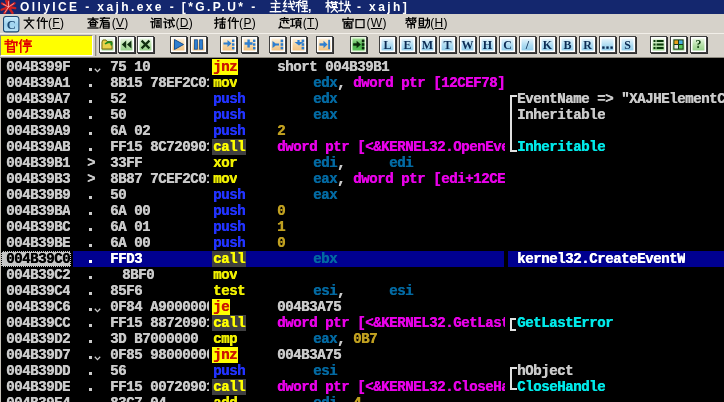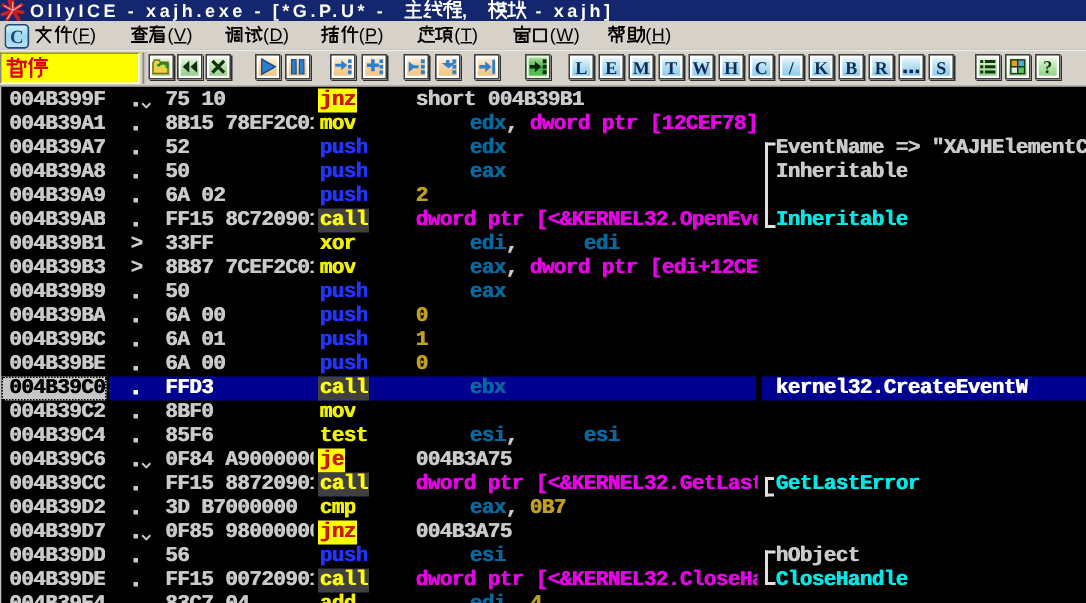--- a/index.html
+++ b/index.html
@@ -426,21 +426,21 @@
 <div class="row" style="top:49px"><s class="addr">004B39A8</s><b class="dot"></b><s class="hx" style="left:109px">50</s><s class="mn pu" style="left:212px">push</s><s class="op" style="left:276px;width:228px"><i class="g">eax</i></s><s class="cm" style="left:516px"><i class="w">Inheritable</i></s></div>
 <div class="row" style="top:65px"><s class="addr">004B39A9</s><b class="dot"></b><s class="hx" style="left:109px">6A 02</s><s class="mn pu" style="left:212px">push</s><s class="op" style="left:276px;width:228px"><i class="y">2</i></s></div>
 <div class="row" style="top:81px"><s class="addr">004B39AB</s><b class="dot"></b><s class="hx" style="left:109px;width:99px">FF15 8C720901</s><s class="mn call" style="left:212px">call</s><s class="op" style="left:276px;width:228px"><i class="m">dword ptr [&lt;&amp;KERNEL32.OpenEven</i></s><s class="cm" style="left:516px"><i class="c">Inheritable</i></s></div>
 <div class="row" style="top:97px"><s class="addr">004B39B1</s><s class="info" style="left:86px">&gt;</s><s class="hx" style="left:109px">33FF</s><s class="mn mn" style="left:212px">xor</s><s class="op" style="left:276px;width:228px"><i class="g">edi</i><i class="w">, </i><i class="g">edi</i></s></div>
 <div class="row" style="top:113px"><s class="addr">004B39B3</s><s class="info" style="left:86px">&gt;</s><s class="hx" style="left:109px;width:99px">8B87 7CEF2C01</s><s class="mn mn" style="left:212px">mov</s><s class="op" style="left:276px;width:228px"><i class="g">eax</i><i class="w">, </i><i class="m">dword ptr [edi+12CEF7C]</i></s></div>
 <div class="row" style="top:129px"><s class="addr">004B39B9</s><b class="dot"></b><s class="hx" style="left:109px">50</s><s class="mn pu" style="left:212px">push</s><s class="op" style="left:276px;width:228px"><i class="g">eax</i></s></div>
 <div class="row" style="top:145px"><s class="addr">004B39BA</s><b class="dot"></b><s class="hx" style="left:109px">6A 00</s><s class="mn pu" style="left:212px">push</s><s class="op" style="left:276px;width:228px"><i class="y">0</i></s></div>
 <div class="row" style="top:161px"><s class="addr">004B39BC</s><b class="dot"></b><s class="hx" style="left:109px">6A 01</s><s class="mn pu" style="left:212px">push</s><s class="op" style="left:276px;width:228px"><i class="y">1</i></s></div>
 <div class="row" style="top:177px"><s class="addr">004B39BE</s><b class="dot"></b><s class="hx" style="left:109px">6A 00</s><s class="mn pu" style="left:212px">push</s><s class="op" style="left:276px;width:228px"><i class="y">0</i></s></div>
 <div class="row sel" style="top:193px"><b class="selbar"></b><b class="seladdr"></b><s class="addr selA">004B39C0</s><b class="dot"></b><s class="hx selW" style="left:109px">FFD3</s><s class="mn call" style="left:212px">call</s><s class="op" style="left:276px;width:228px"><i class="g">ebx</i></s><b class="selcmt"></b><s class="cm" style="left:516px"><i class="sw">kernel32.CreateEventW</i></s></div>
-<div class="row" style="top:209px"><s class="addr">004B39C2</s><b class="dot"></b><s class="hx" style="left:109px">8BF0</s><s class="mn mn" style="left:212px">mov</s></div>
+<div class="row" style="top:209px"><s class="addr">004B39C2</s><b class="dot"></b><s class="hx" style="left:121px">8BF0</s><s class="mn mn" style="left:212px">mov</s></div>
 <div class="row" style="top:225px"><s class="addr">004B39C4</s><b class="dot"></b><s class="hx" style="left:109px">85F6</s><s class="mn mn" style="left:212px">test</s><s class="op" style="left:276px;width:228px"><i class="g">esi</i><i class="w">, </i><i class="g">esi</i></s></div>
 <div class="row" style="top:241px"><s class="addr">004B39C6</s><b class="dot"></b><svg class="vee" width="7" height="5" viewBox="0 0 7 5">
           <path d="M.8 .8 L3.5 3.6 L6.2 .8" fill="none" stroke="#cacaca" stroke-width="1.3"></path>
         </svg><s class="hx" style="left:109px;width:99px">0F84 A9000000</s><s class="mn jmp" style="left:212px">je</s><s class="op" style="left:276px;width:228px"><i class="w">004B3A75</i></s></div>
 <div class="row" style="top:257px"><s class="addr">004B39CC</s><b class="dot"></b><s class="hx" style="left:109px;width:99px">FF15 88720901</s><s class="mn call" style="left:212px">call</s><s class="op" style="left:276px;width:228px"><i class="m">dword ptr [&lt;&amp;KERNEL32.GetLastE</i></s><s class="cm" style="left:516px"><i class="c">GetLastError</i></s></div>
 <div class="row" style="top:273px"><s class="addr">004B39D2</s><b class="dot"></b><s class="hx" style="left:109px">3D B7000000</s><s class="mn mn" style="left:212px">cmp</s><s class="op" style="left:276px;width:228px"><i class="g">eax</i><i class="w">, </i><i class="y">0B7</i></s></div>
 <div class="row" style="top:289px"><s class="addr">004B39D7</s><b class="dot"></b><svg class="vee" width="7" height="5" viewBox="0 0 7 5">
           <path d="M.8 .8 L3.5 3.6 L6.2 .8" fill="none" stroke="#cacaca" stroke-width="1.3"></path>
         </svg><s class="hx" style="left:109px;width:99px">0F85 98000000</s><s class="mn jmp" style="left:212px">jnz</s><s class="op" style="left:276px;width:228px"><i class="w">004B3A75</i></s></div>
 <div class="row" style="top:305px"><s class="addr">004B39DD</s><b class="dot"></b><s class="hx" style="left:109px">56</s><s class="mn pu" style="left:212px">push</s><s class="op" style="left:276px;width:228px"><i class="g">esi</i></s><s class="cm" style="left:516px"><i class="w">hObject</i></s></div>

